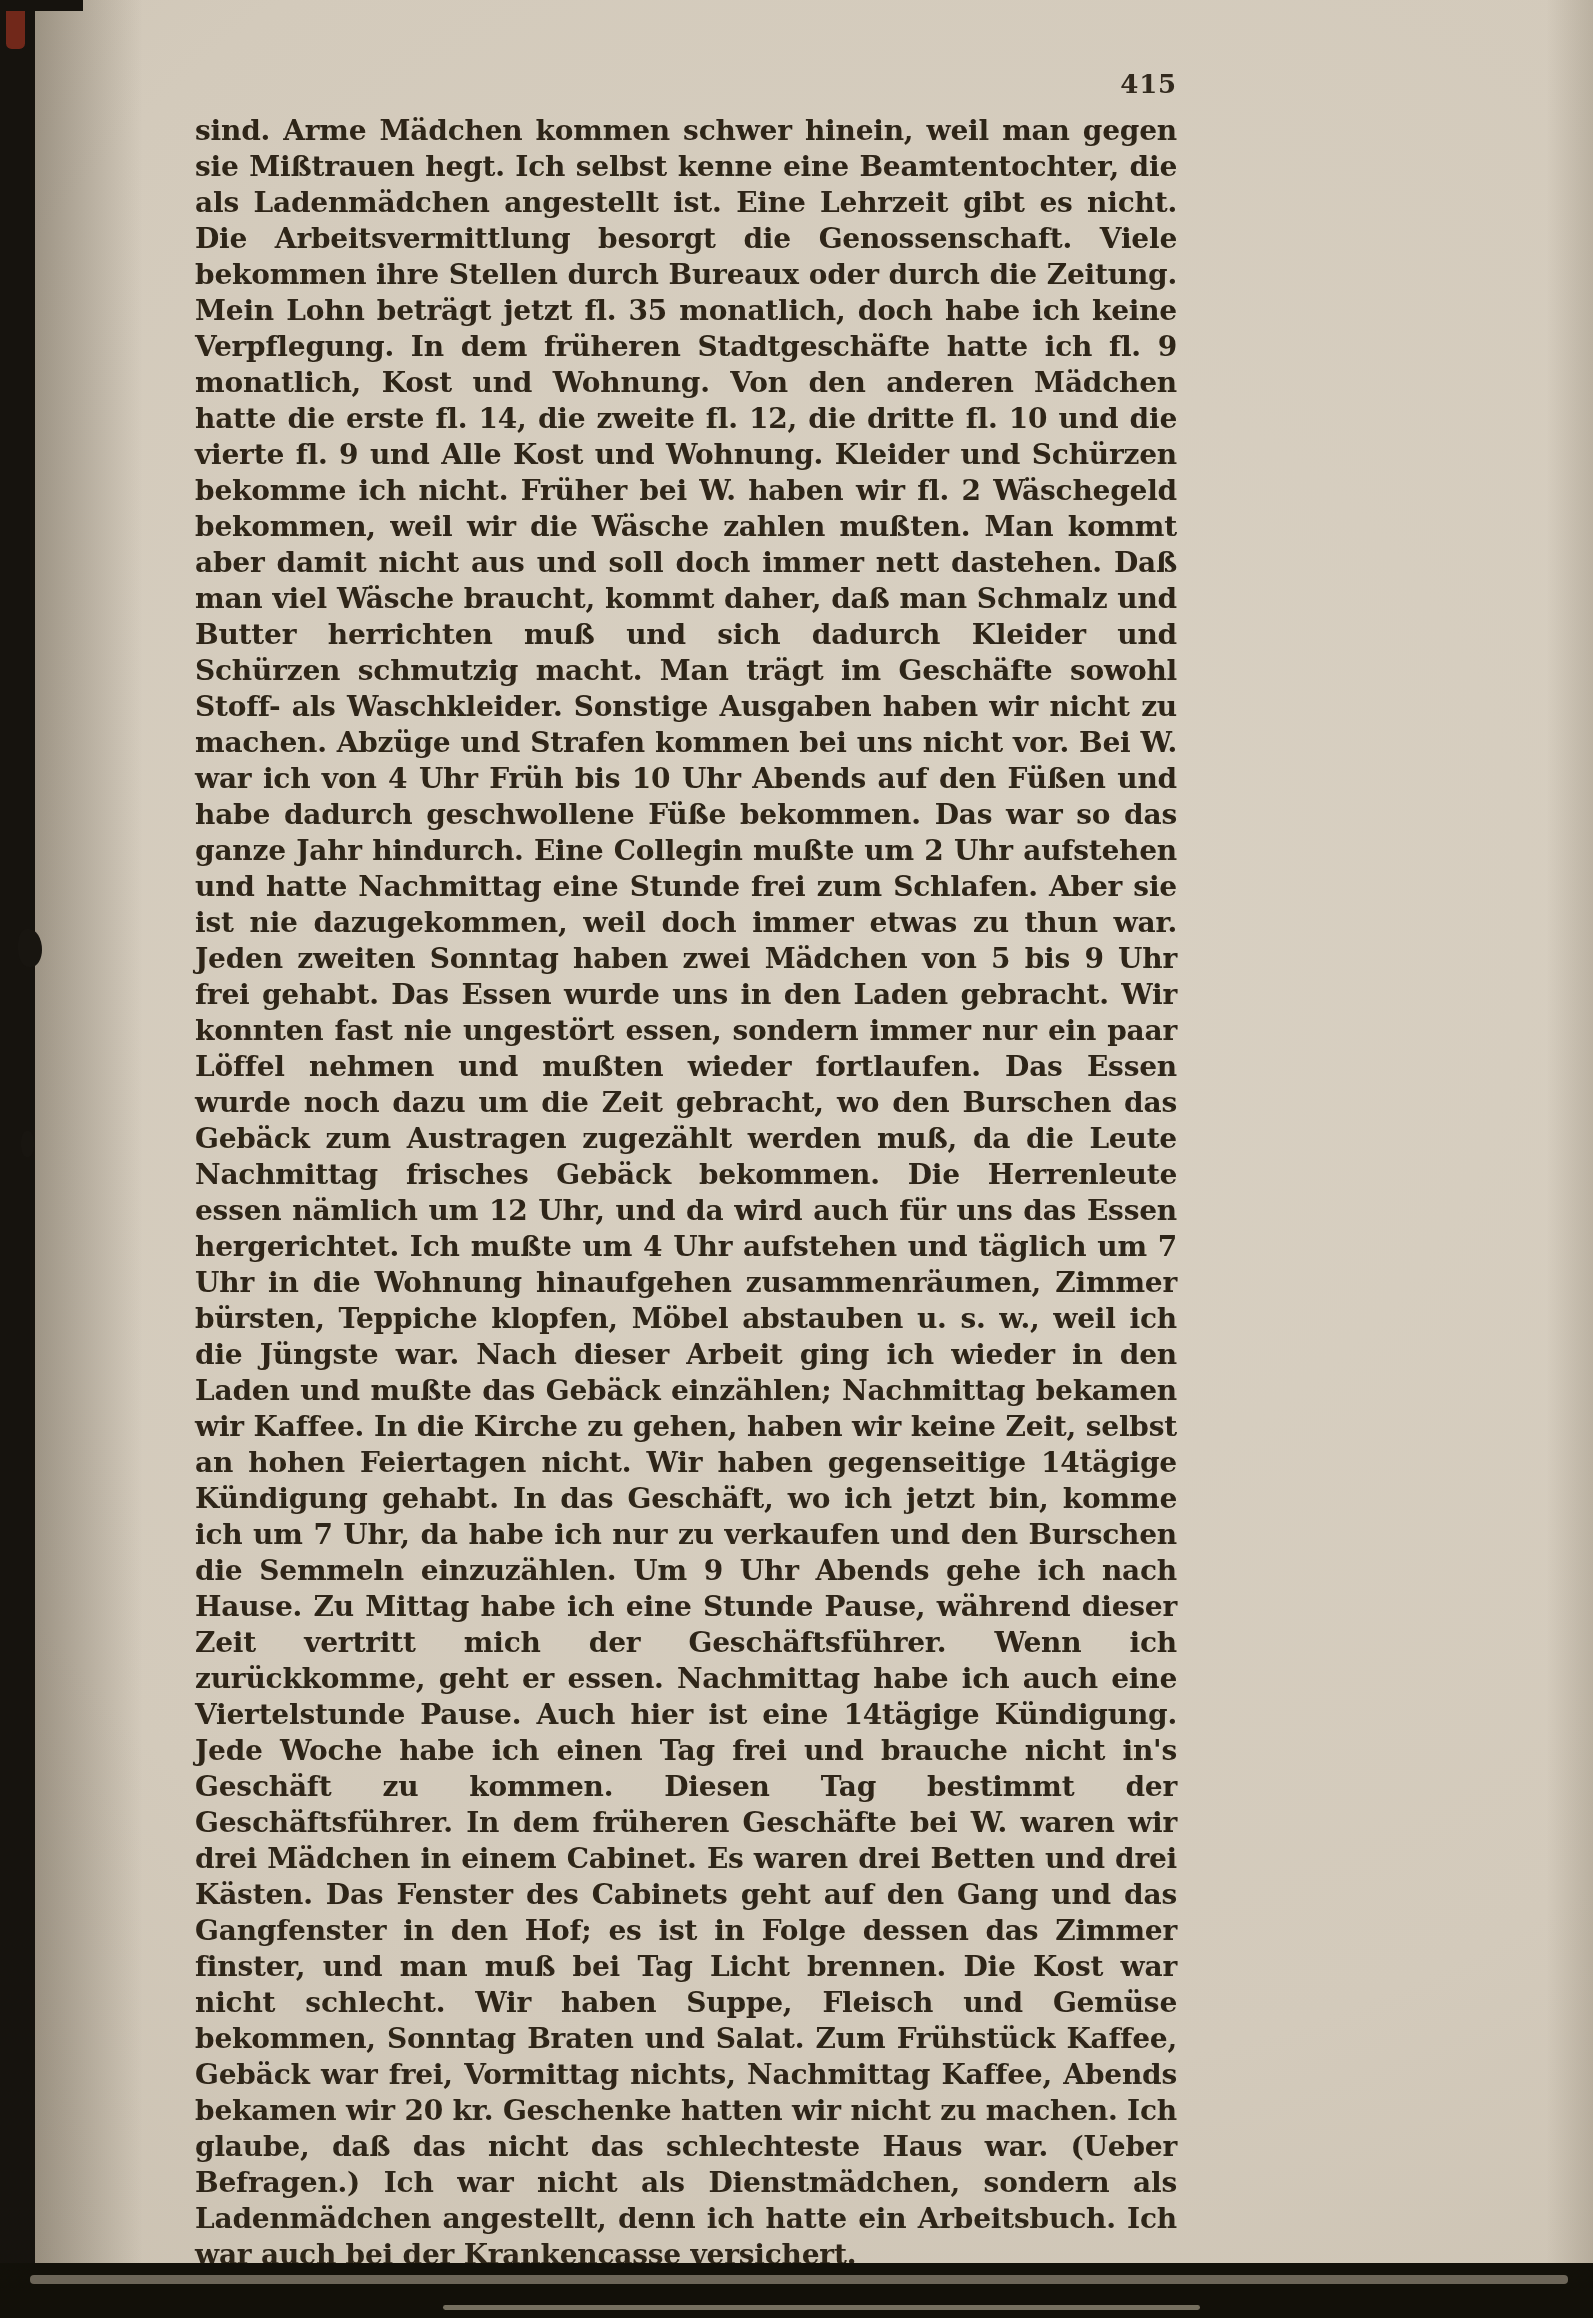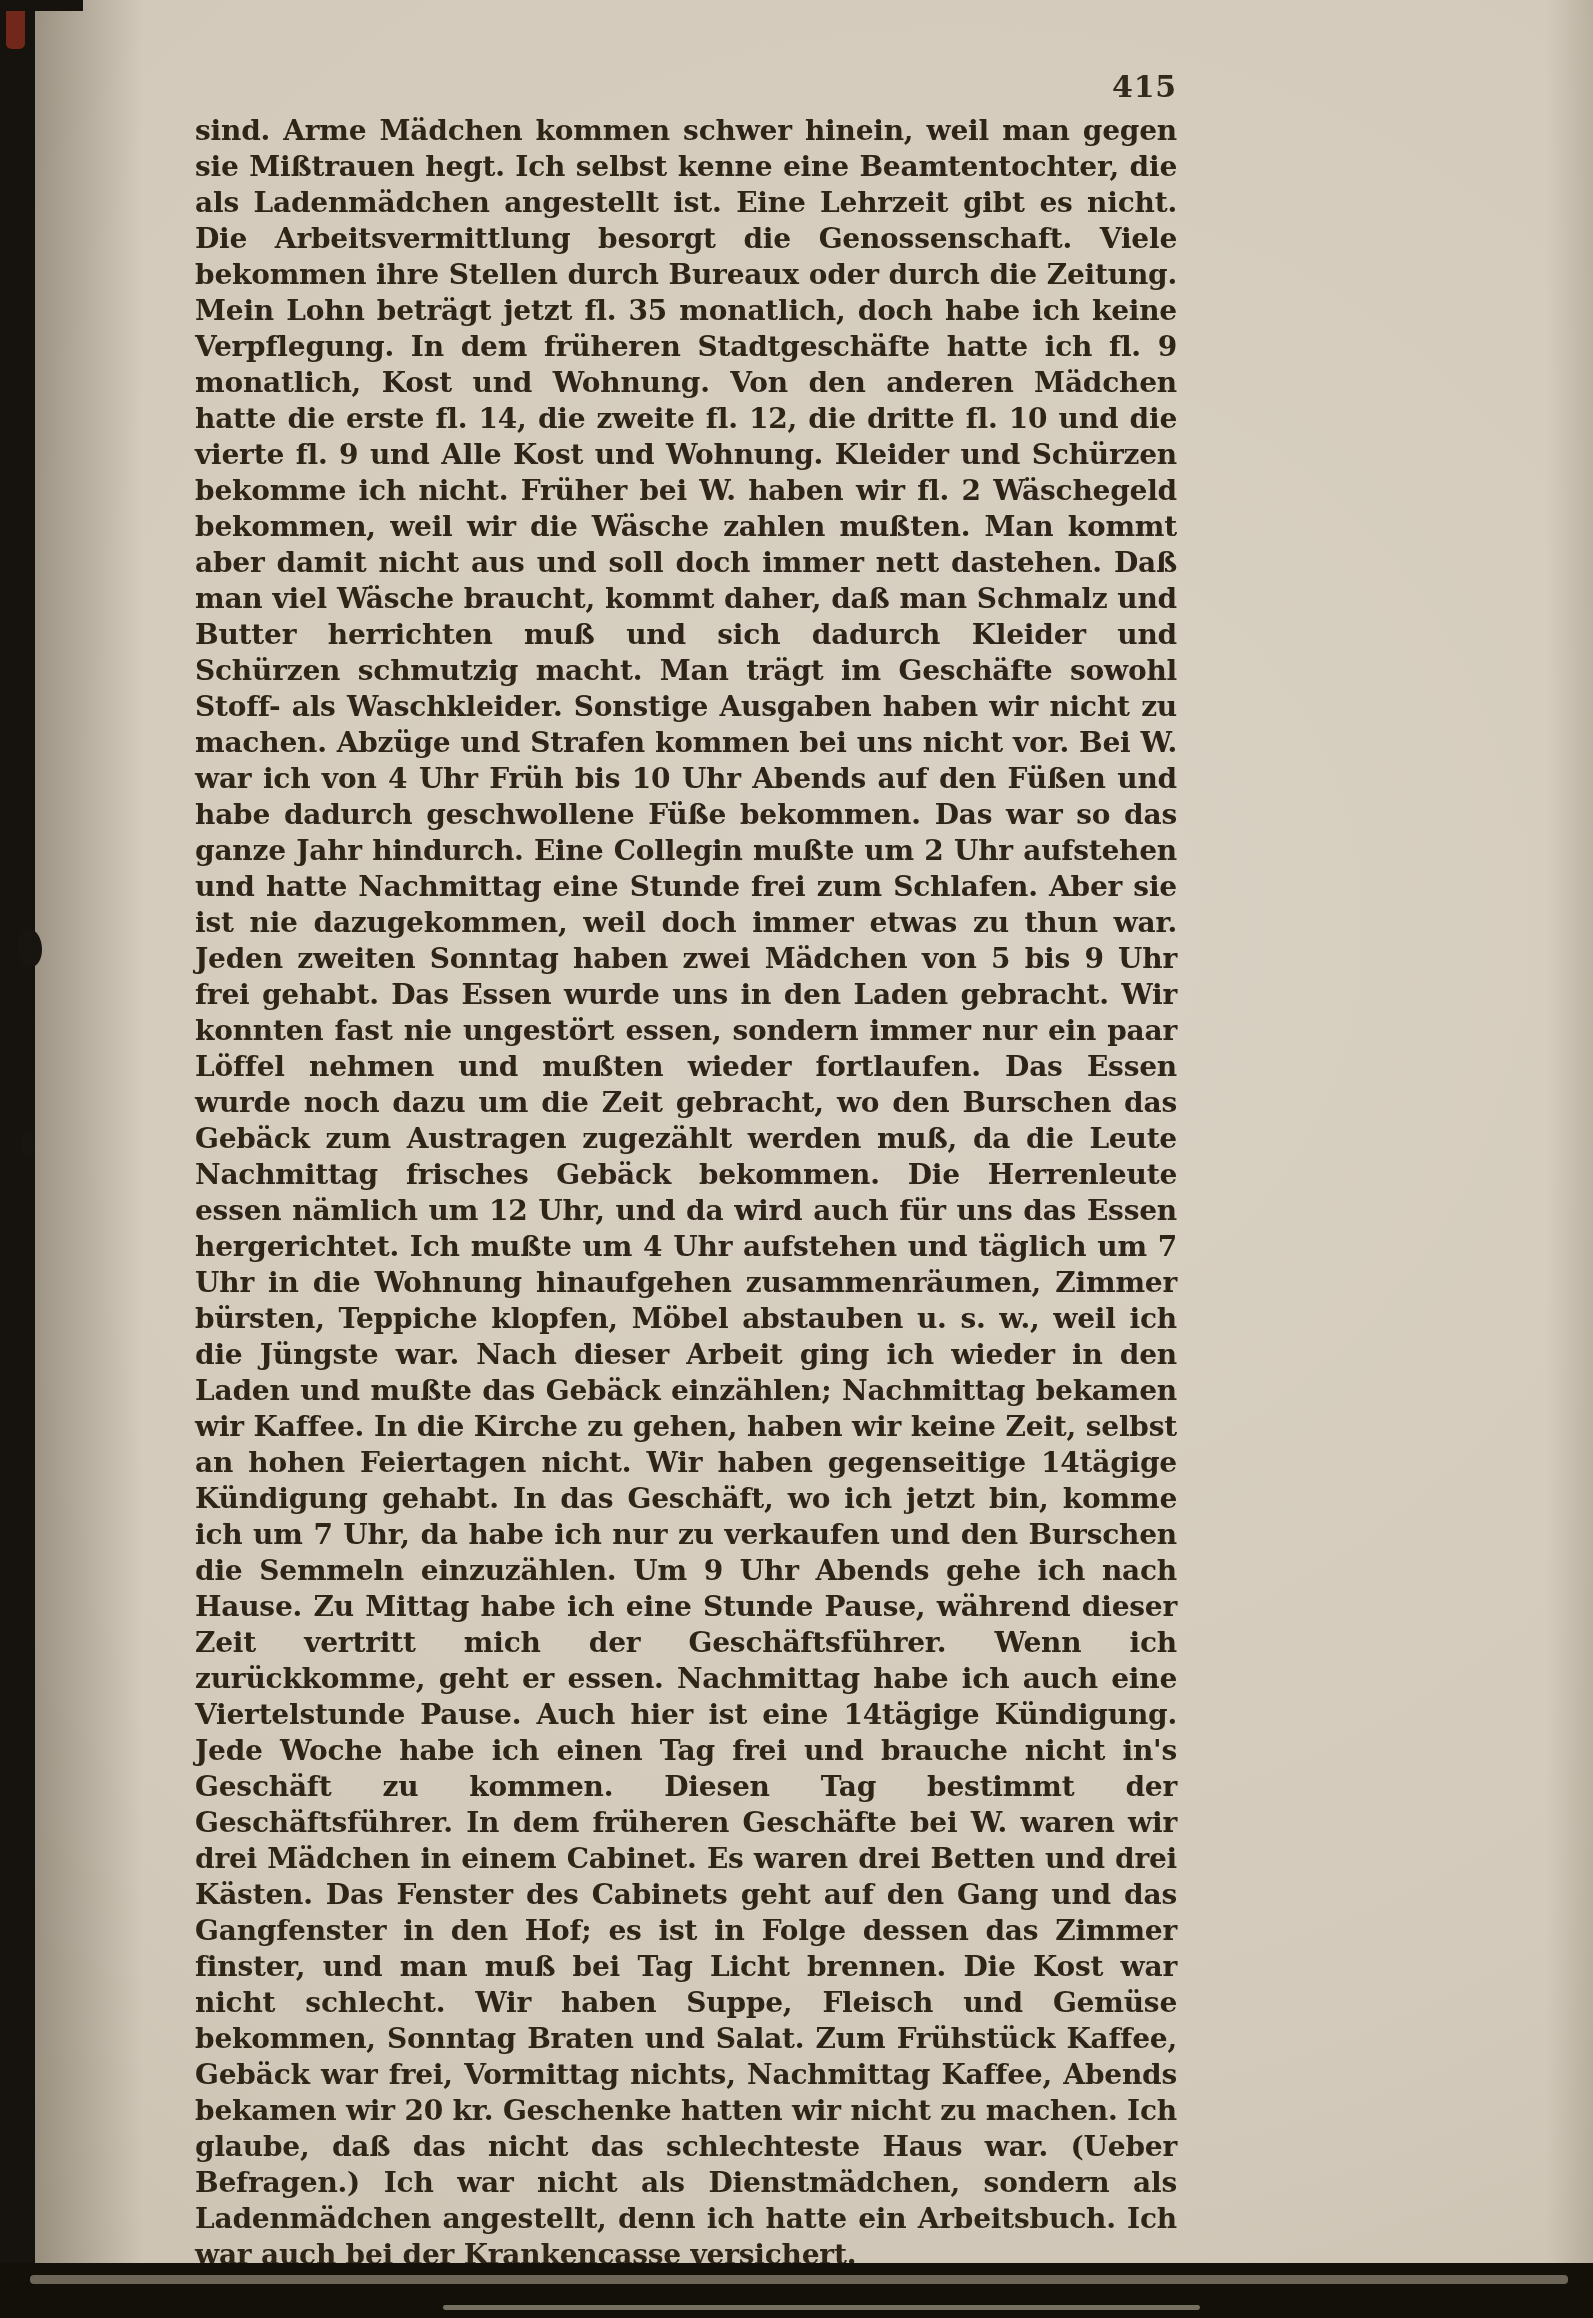--- a/index.html
+++ b/index.html
@@ -34,21 +34,21 @@
   .stripe-1 { position: absolute; left: 30px;  bottom: 35px; width: 1538px; height: 8.8px; background: #7c7466; opacity: .85; border-radius: 4px; }
   .stripe-2 { position: absolute; left: 443px; bottom: 8.8px; width: 757px;  height: 5.6px;  background: #8f8776; opacity: .8;  border-radius: 2.4px; }
 
   
   .blot-1 { position: absolute; left: 17.5px; top: 929px; width: 24px; height: 38px; background: #181510; border-radius: 40% 60% 50% 50%; }
   .blot-2 { position: absolute; left: 21px; top: 1131px; width: 12.7px; height: 25.5px; background: #181510; border-radius: 40%; }
 
   .page-number {
     position: absolute; top: 69px; left: 195px; width: 982px;
     text-align: right;
-    font-size: 30px; font-weight: 600; letter-spacing: 0.8px;
+    font-size: 26px; font-weight: 600; letter-spacing: 0.8px;
     color: #332a1e;
   }
 
   .text-block {
     position: absolute; top: 113px; left: 195px; width: 982px;
     color: #2e2518;
     font-size: 28px;
     line-height: 36px;
     font-weight: 600;
     letter-spacing: -0.2px;

